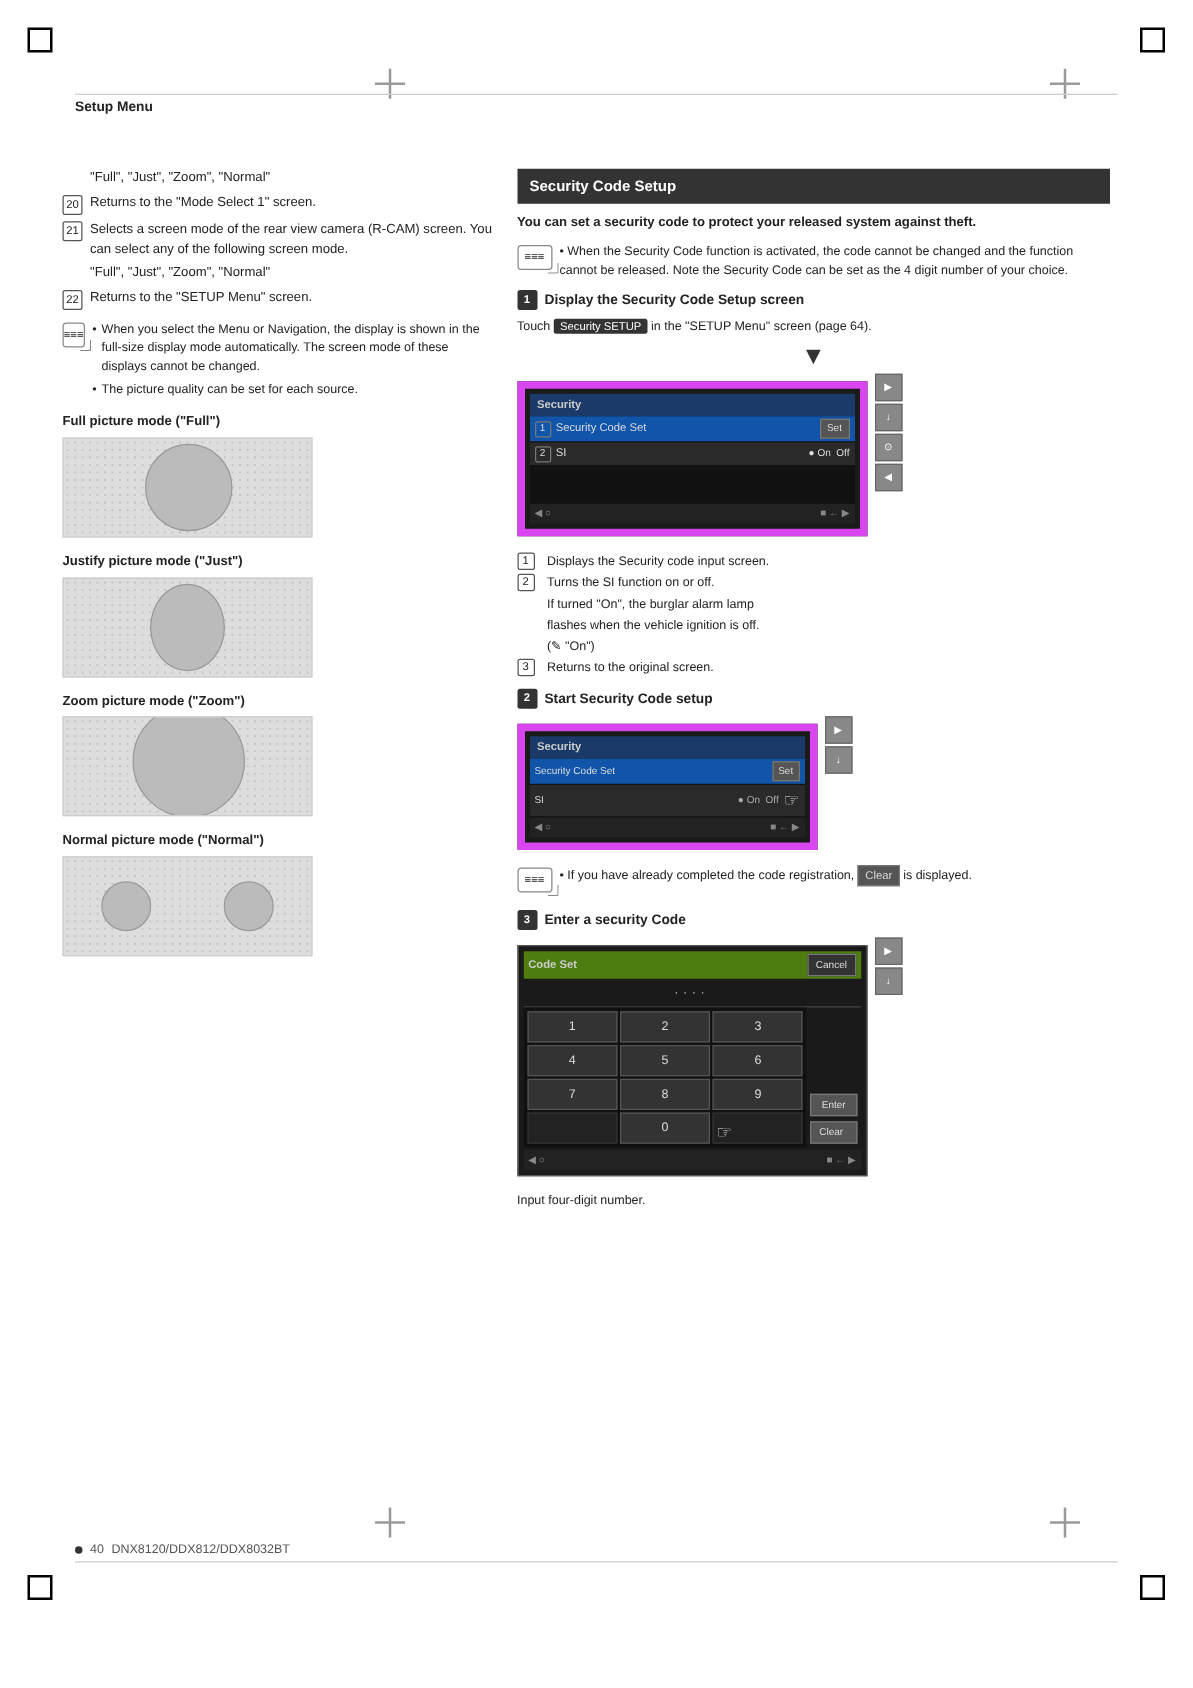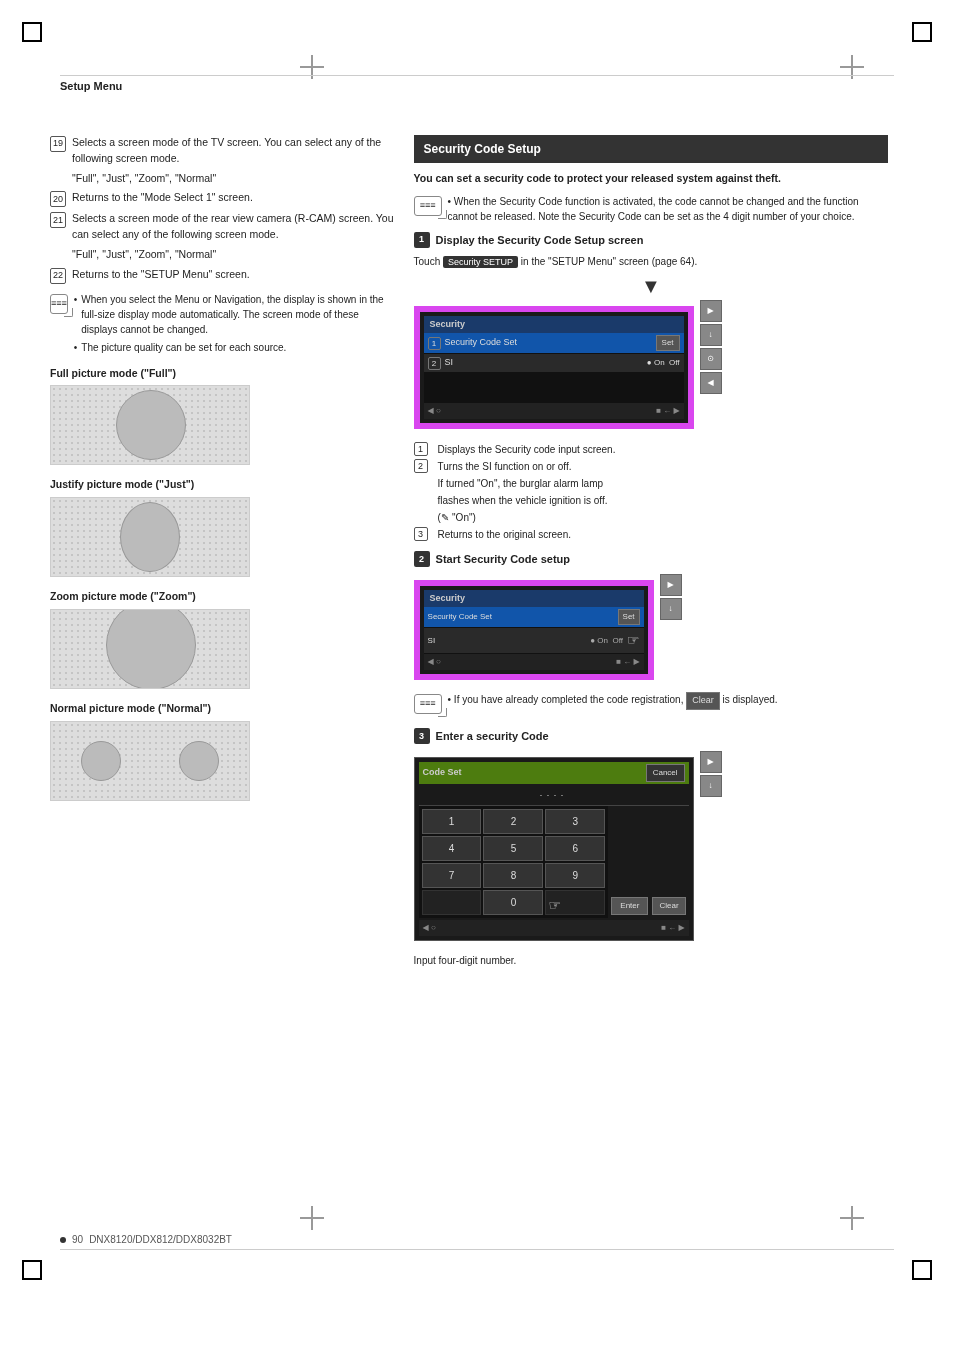--- a/index.html
+++ b/index.html
@@ -431,24 +431,20 @@
 <div class="page">
 
   <div style="position:absolute; top:80px; left:60px;">
     <span style="font-weight:bold; font-size:11px;">Setup Menu</span>
   </div>
 
   <div class="two-col">
 
     <div class="left-col">
 
-      <div class="numbered-item">
-        <span class="num-badge">19</span>
-        <span>Selects a screen mode of the TV screen. You can select any of the following screen mode.</span>
-      </div>
       <div style="margin-left:22px; margin-bottom:4px;">"Full", "Just", "Zoom", "Normal"</div>
       <div class="numbered-item">
         <span class="num-badge">20</span>
         <span>Returns to the "Mode Select 1" screen.</span>
       </div>
       <div class="numbered-item">
         <span class="num-badge">21</span>
         <span>Selects a screen mode of the rear view camera (R-CAM) screen. You can select any of the following screen mode.</span>
       </div>
       <div style="margin-left:22px; margin-bottom:4px;">"Full", "Just", "Zoom", "Normal"</div>
@@ -653,21 +649,21 @@
               <div class="key-btn">6</div>
               <div class="key-btn">7</div>
               <div class="key-btn">8</div>
               <div class="key-btn">9</div>
               <div class="key-btn" style="background:#222; border-color:#333;"></div>
               <div class="key-btn">0</div>
               <div class="key-btn" style="background:#222; border-color:#333; position:relative;">
                 <span style="font-size:14px; position:absolute; bottom:-2px; left:2px;">☞</span>
               </div>
             </div>
-            <div style="display:flex; gap:4px; padding:3px; justify-content:flex-end;">
+            <div style="display:flex; flex-direction:column; gap:4px; padding:3px; justify-content:flex-end;">
               <span class="enter-btn">Enter</span>
               <span class="action-btn">Clear</span>
             </div>
           </div>
           <div class="screen-footer" style="margin-top:2px;">
             <span style="color:#888; font-size:8px;">◀ ○</span>
             <span style="color:#888; font-size:8px;">■ ← ▶</span>
           </div>
         </div>
         <div class="screen-side-icons">
@@ -677,16 +673,16 @@
       </div>
 
       <div style="font-size:10px; margin-top:6px;">
         <span>Input four-digit number.</span>
       </div>
     </div>
   </div>
 
   <div class="page-footer">
     <div class="dot-bullet"></div>
-    <span>90</span>
+    <span>40</span>
     <span>DNX8120/DDX812/DDX8032BT</span>
   </div>
 </div>
 
 </body></html>

